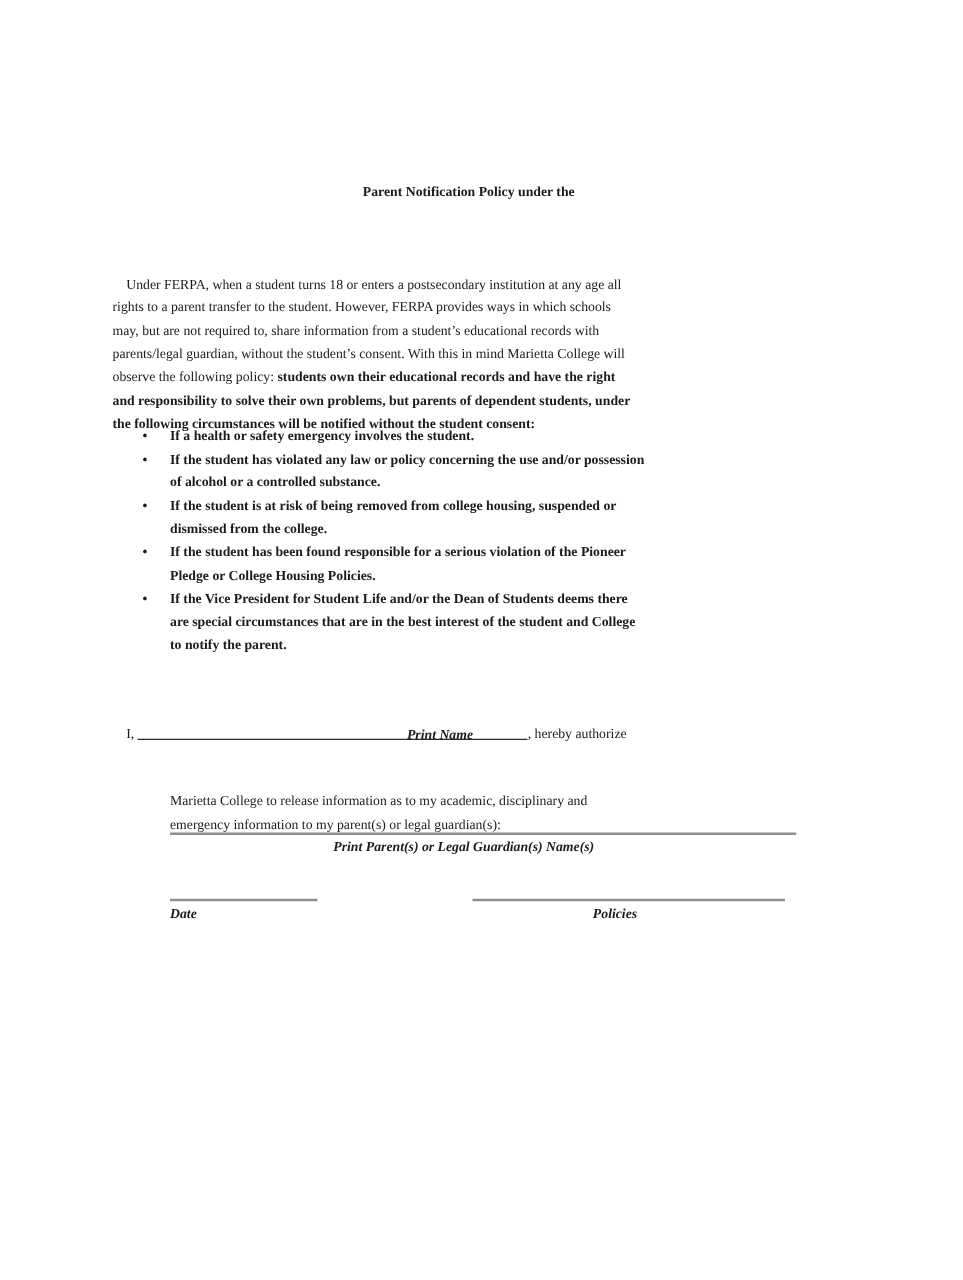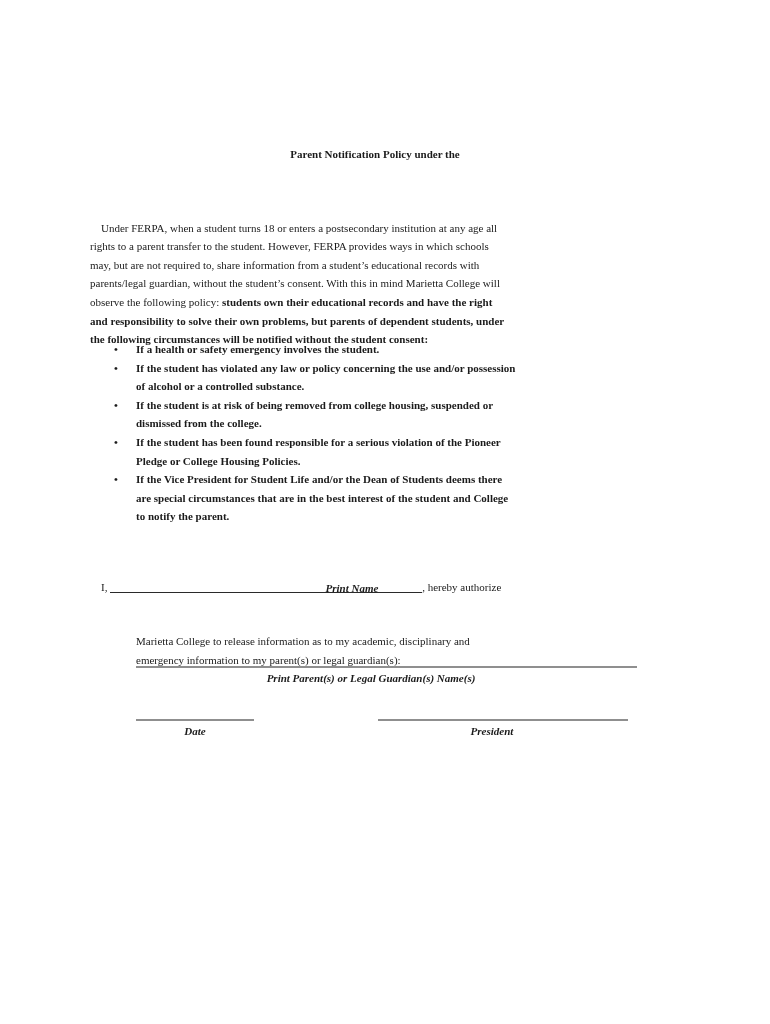--- a/index.html
+++ b/index.html
@@ -76,21 +76,20 @@
   .parent-label {
     left: 136px; top: 669px; width: 470px;
     text-align: center;
     font-weight: bold; font-style: italic;
   }
 
   .date-rule { left: 136px; top: 719px; width: 118px; }
   .sig-rule  { left: 378px; top: 719px; width: 250px; }
   .date-label {
     left: 136px; top: 722px; width: 118px;
-    text-align: center;
     font-weight: bold; font-style: italic;
   }
   .sig-label {
     left: 378px; top: 722px; width: 228px;
     text-align: center;
     font-weight: bold; font-style: italic;
   }
 
   .footnote { left: 136px; top: 737px; white-space: pre; }
 </style>
@@ -134,16 +133,16 @@
 
   <div class="abs auth-body">Marietta College to release information as to my academic, disciplinary and
 emergency information to my parent(s) or legal guardian(s):</div>
 
   <div class="abs rule parent-rule"></div>
   <div class="abs parent-label">Print Parent(s) or Legal Guardian(s) Name(s)</div>
 
   <div class="abs rule date-rule"></div>
   <div class="abs rule sig-rule"></div>
   <div class="abs date-label">Date</div>
-  <div class="abs sig-label">President</div>
+  <div class="abs sig-label">Policies</div>
 
 
 </div>
 
 </body></html>

